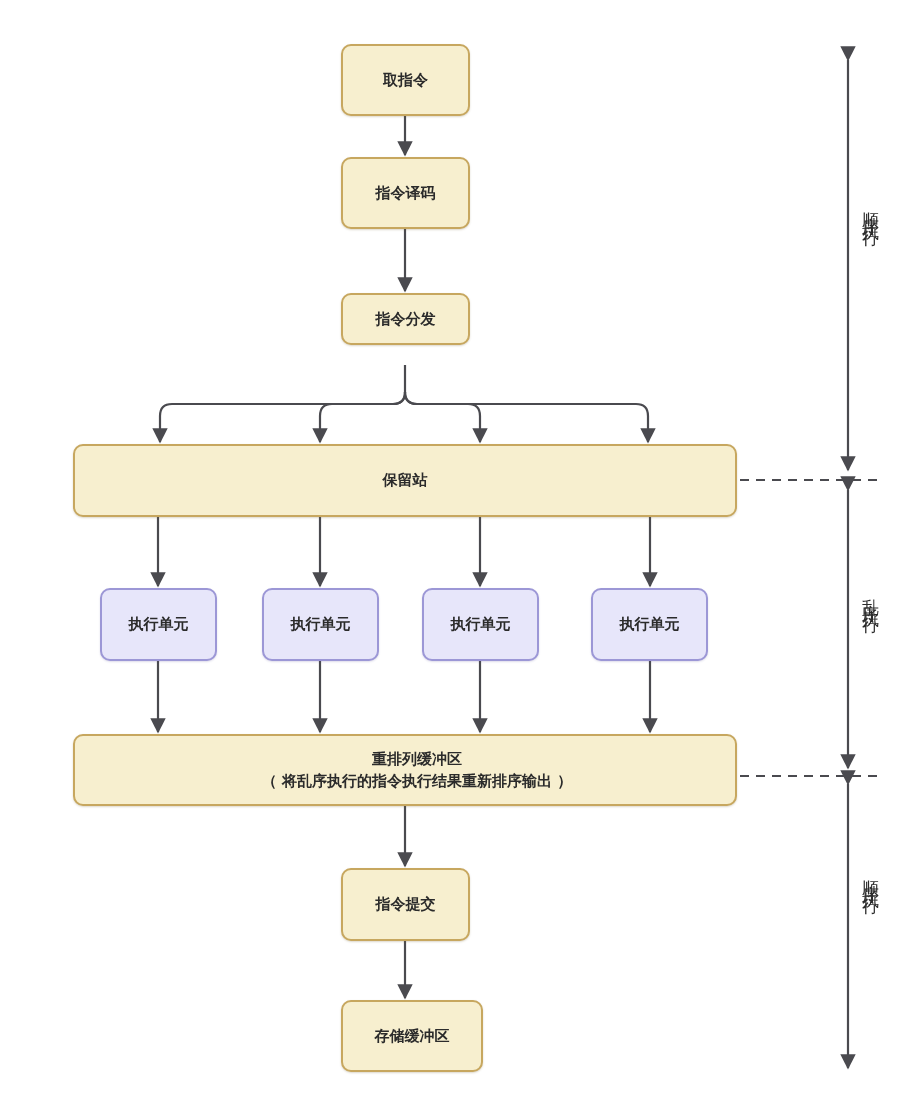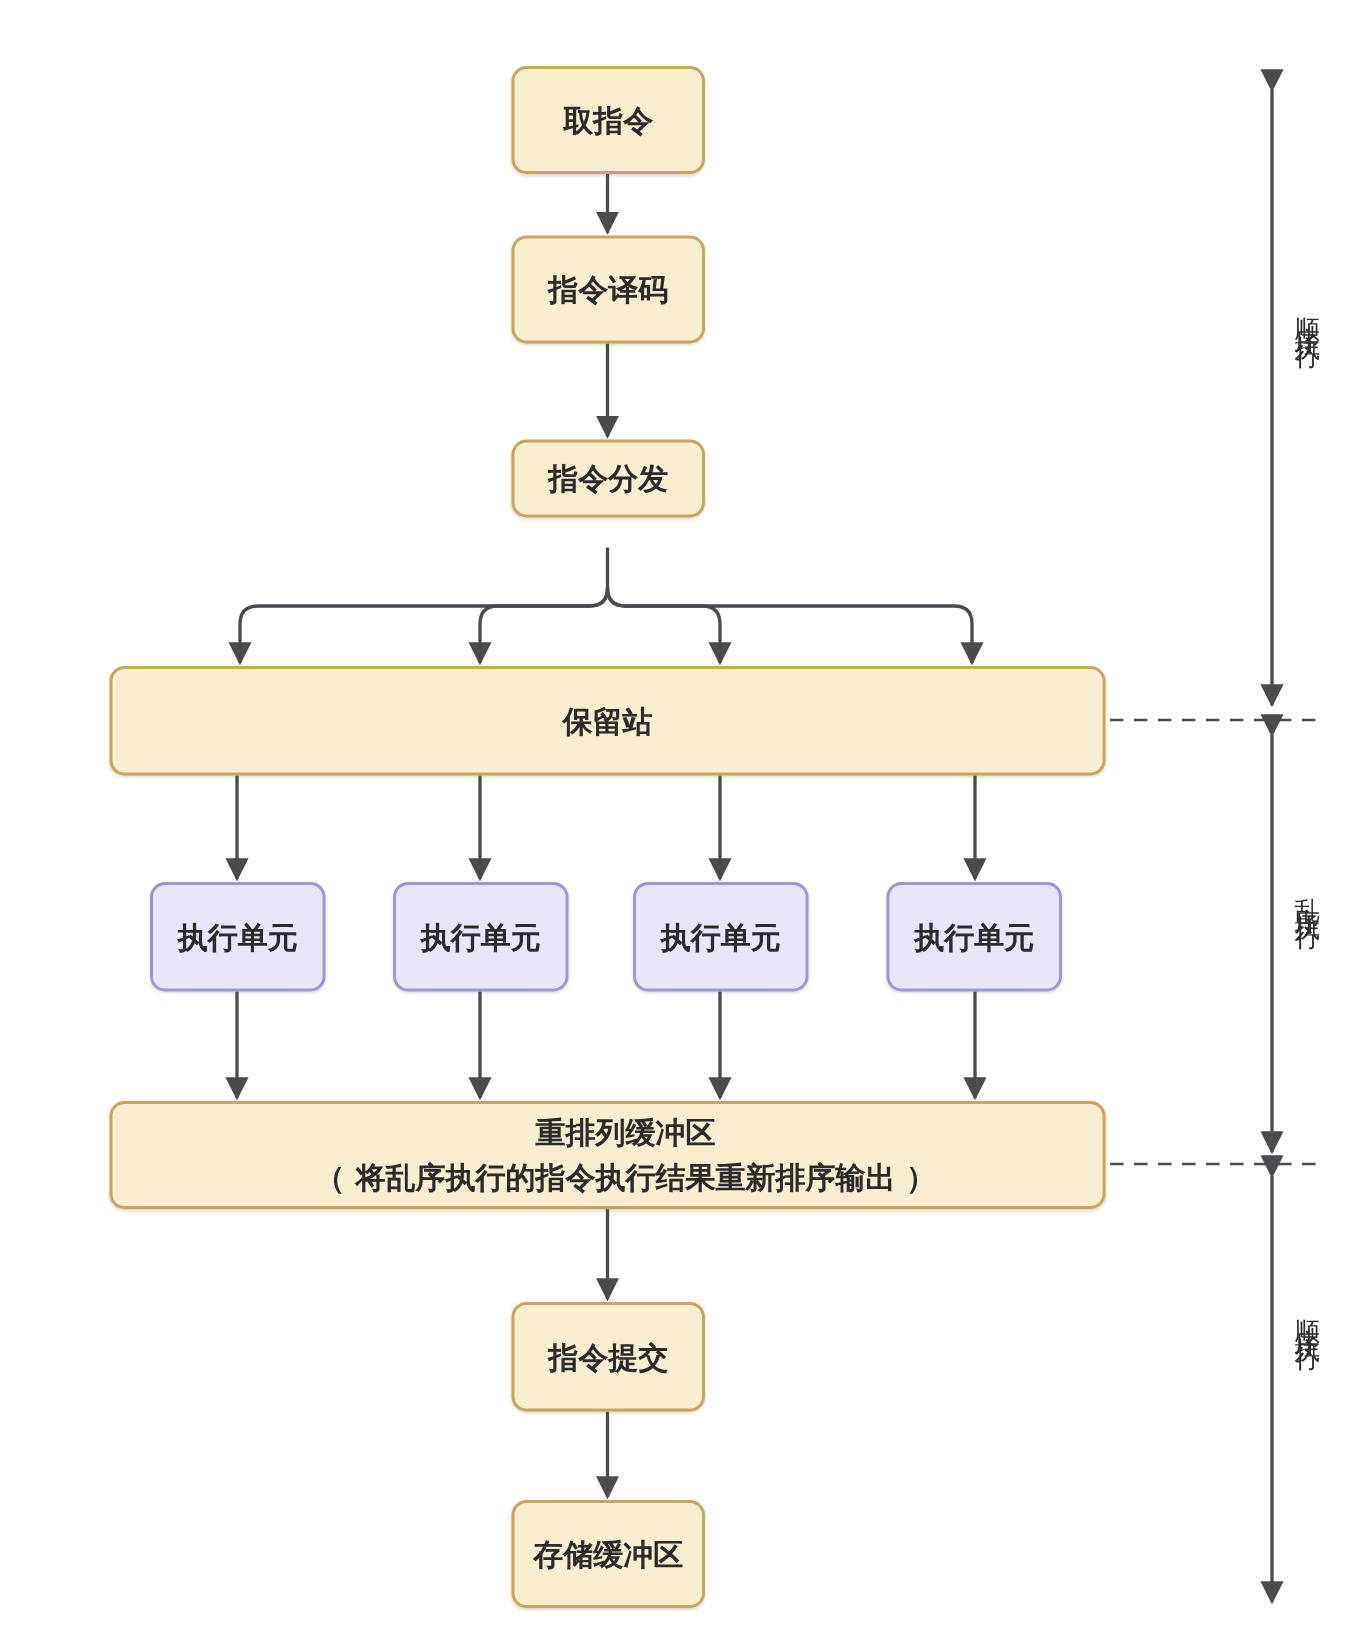--- a/index.html
+++ b/index.html
@@ -1,21 +1,21 @@
 <!DOCTYPE html>
 <html><head>
 <meta charset="utf-8">
 <style>
   html, body { margin: 0; padding: 0; background: #ffffff; }
   body { width: 897px; height: 1101px; position: relative; overflow: hidden;
          font-family: "DejaVu Sans", "Liberation Sans", sans-serif; color: #2b2b2b; }
   #canvas { position: absolute; left: 0; top: 0; width: 897px; height: 1101px; }
   .box { position: absolute; box-sizing: border-box; border-radius: 10px;
          display: flex; flex-direction: column; align-items: center; justify-content: center;
-         font-weight: bold; font-size: 20px; text-align: center; line-height: 1.5; }
+         font-weight: bold; font-size: 15px; text-align: center; line-height: 1.5; }
   .yellow { background: #f7efcf; border: 2.5px solid #c7a75f; box-shadow: 0 1px 2px rgba(120,100,50,0.25); }
   .purple { background: #e7e6fa; border: 2.5px solid #9c97d6; box-shadow: 0 1px 2px rgba(90,80,150,0.2); }
   .side-label { position: absolute; writing-mode: vertical-rl; text-orientation: upright;
                 font-size: 17px; letter-spacing: 6px; color: #2b2b2b; }
 </style>
 </head>
 <body>
 
 <svg id="canvas" viewBox="0 0 897 1101">
   <defs>
@@ -79,19 +79,19 @@
 </div>
 
 <div class="box yellow" style="left:73px; top:734px; width:664px; height:72px;padding-left:24px;">
   <span>重排列缓冲区</span>
   <span>（ 将乱序执行的指令执行结果重新排序输出 ）</span>
 </div>
 
 <div class="box yellow" style="left:341px; top:868px; width:129px; height:73px;">
   <span>指令提交</span>
 </div>
-<div class="box yellow" style="left:341px; top:1000px; width:129px; height:72px;">
+<div class="box yellow" style="left:341px; top:1000px; width:142px; height:72px;">
   <span>存储缓冲区</span>
 </div>
 
 <div class="side-label" style="left:860px; top:198px;">顺序执行</div>
 <div class="side-label" style="left:860px; top:585px;">乱序执行</div>
 <div class="side-label" style="left:860px; top:866px;">顺序执行</div>
 
 </body></html>

